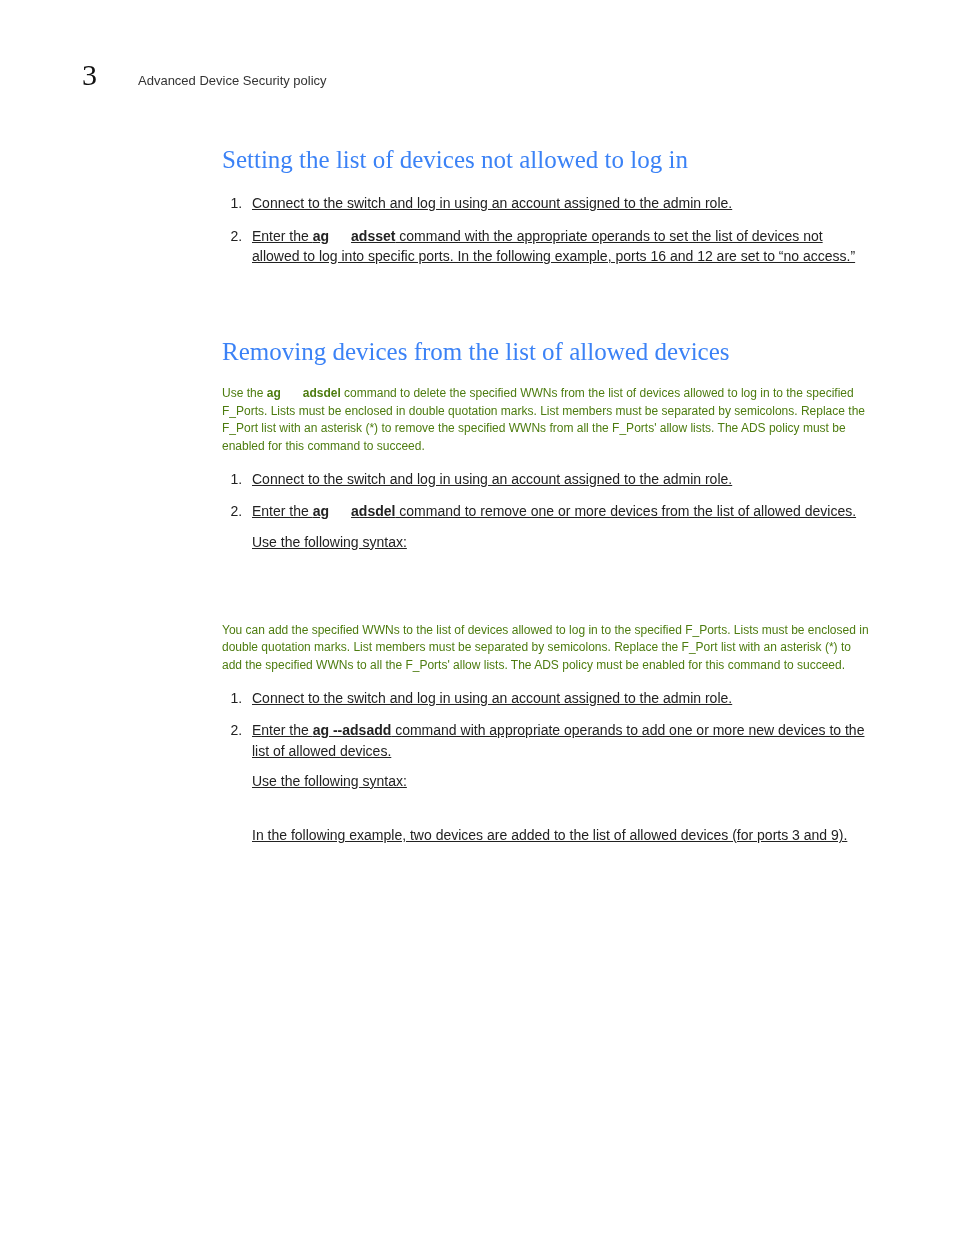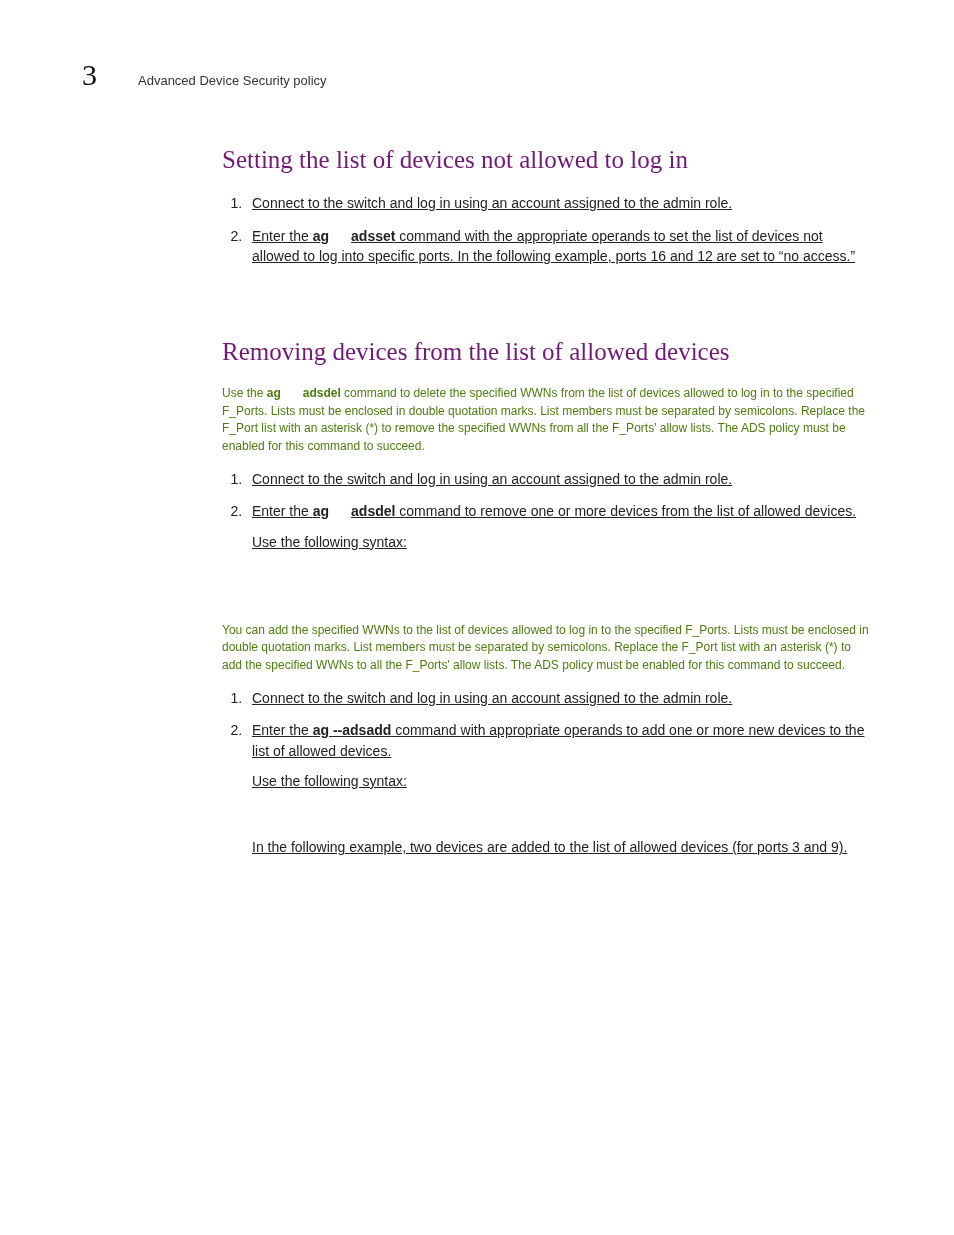--- a/index.html
+++ b/index.html
@@ -34,21 +34,21 @@
     font-size: 13px;
     color: #333;
   }
   .content {
     margin-left: 140px;
   }
   .h2 {
     font-family: Georgia, "Times New Roman", serif;
     font-size: 25px;
     font-weight: 400;
-    color: #701a75;
+    color: #3b82f6;
     margin: 0 0 18px 0;
     line-height: 1.25;
   }
   .section { margin-bottom: 70px; }
   .para {
     font-size: 12px;
     line-height: 1.45;
     margin: 0 0 14px 0;
     color: #4d7c0f;
   }
@@ -115,19 +115,19 @@
 
     <div class="section">
       <p class="para">You can add the specified WWNs to the list of devices allowed to log in to the specified F_Ports. Lists must be enclosed in double quotation marks. List members must be separated by semicolons. Replace the F_Port list with an asterisk (*) to add the specified WWNs to all the F_Ports' allow lists. The ADS policy must be enabled for this command to succeed.</p>
       <ol class="steps">
         <li>
           <span>Connect to the switch and log in using an account assigned to the admin role.</span>
         </li>
         <li>
           <span>Enter the </span><span class="cmd">ag --adsadd</span><span> command with appropriate operands to add one or more new devices to the list of allowed devices.</span>
           <div class="step-sub">Use the following syntax:</div>
-          <div class="step-sub" style="margin-top:46px;">In the following example, two devices are added to the list of allowed devices (for ports 3 and 9).</div>
+          <div class="step-sub" style="margin-top:34px;">In the following example, two devices are added to the list of allowed devices (for ports 3 and 9).</div>
         </li>
       </ol>
     </div>
 
   </div>
 </div>
 
 </body></html>

